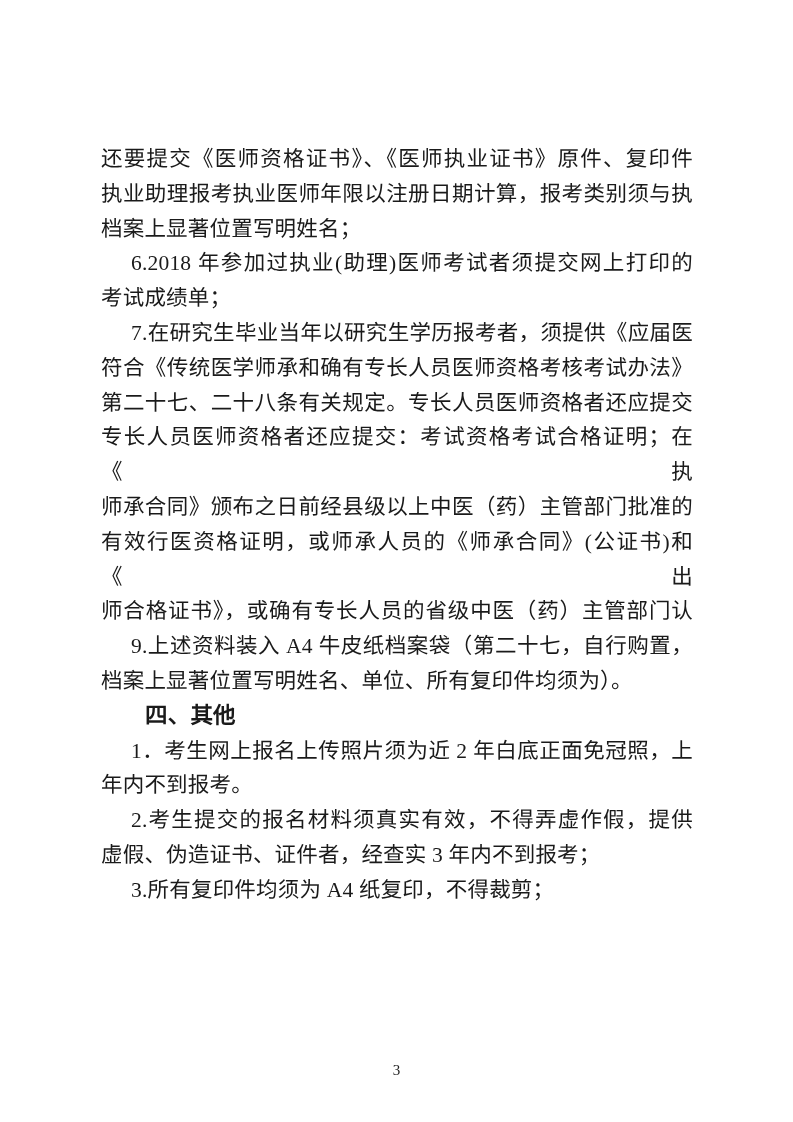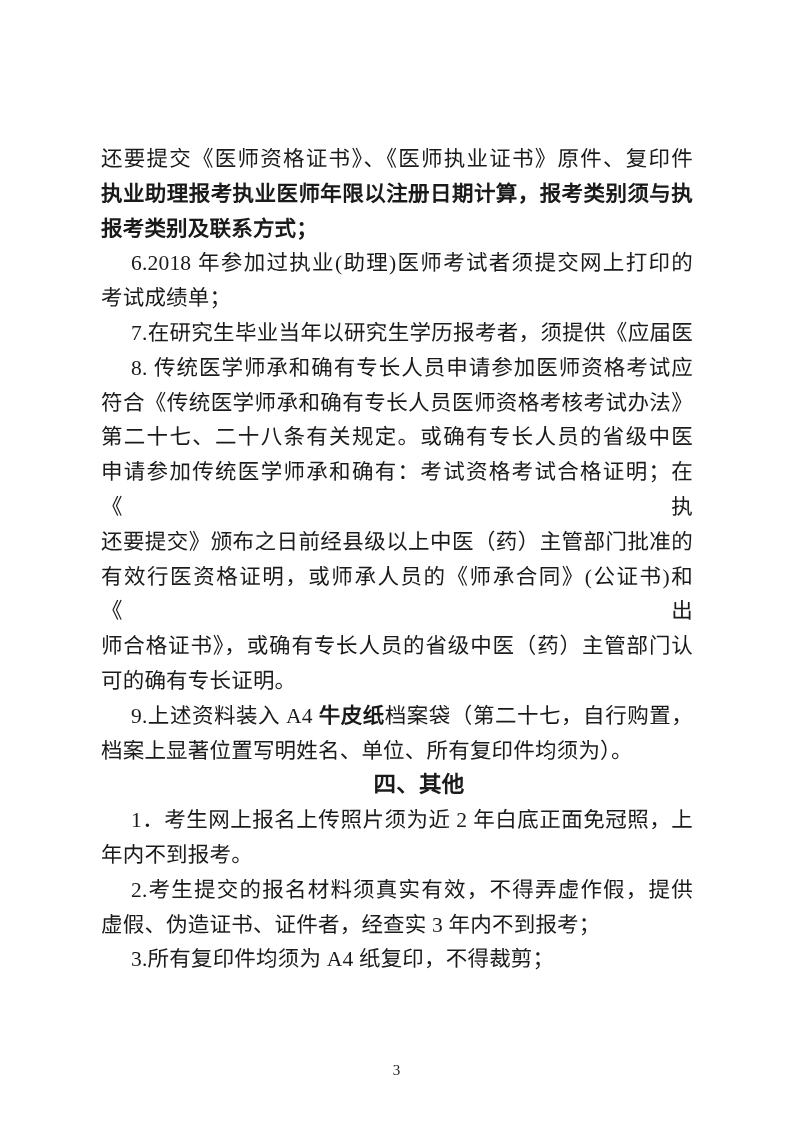--- a/index.html
+++ b/index.html
@@ -30,57 +30,54 @@
   }
   .line.justify {
     text-align: justify;
     text-align-last: justify;
   }
   .line.indent {
     text-indent: 30px;
   }
   .line.heading {
     text-indent: 44px;
-    text-align: center;
   }
   .line.heading span {
     font-weight: 700;
     font-size: 22.5px;
   }
   .seg-bold {
-    font-weight: 700;
+    font-weight: 400;
   }
   .page-number {
     position: absolute;
     left: 0;
     right: 0;
     top: 1062px;
     text-align: center;
     font-size: 15px;
     color: #222222;
   }
 </style>
 </head>
 <body>
 
 <main class="doc-body">
     <div class="line justify"><span>还要提交《医师资格证书》、《医师执业证书》原件、复印件</span></div>
     <div class="line justify"><span class="seg-bold">执业助理报考执业医师年限以注册日期计算，报考类别须与执</span></div>
-    <div class="line"><span class="seg-bold">报考类别及联系方式；</span></div>
+    <div class="line"><span class="seg-bold">档案上显著位置写明姓名；</span></div>
     <div class="line justify indent"><span>6.2018 年参加过执业(助理)医师考试者须提交网上打印的</span></div>
     <div class="line"><span>考试成绩单；</span></div>
     <div class="line justify indent"><span>7.在研究生毕业当年以研究生学历报考者，须提供《应届医</span></div>
-    <div class="line justify indent"><span>8. 传统医学师承和确有专长人员申请参加医师资格考试应</span></div>
     <div class="line justify"><span>符合《传统医学师承和确有专长人员医师资格考核考试办法》</span></div>
-    <div class="line justify"><span>第二十七、二十八条有关规定。或确有专长人员的省级中医</span></div>
-    <div class="line justify"><span>申请参加传统医学师承和确有：考试资格考试合格证明；在《执</span></div>
-    <div class="line justify"><span>还要提交》颁布之日前经县级以上中医（药）主管部门批准的</span></div>
+    <div class="line justify"><span>第二十七、二十八条有关规定。专长人员医师资格者还应提交</span></div>
+    <div class="line justify"><span>专长人员医师资格者还应提交：考试资格考试合格证明；在《执</span></div>
+    <div class="line justify"><span>师承合同》颁布之日前经县级以上中医（药）主管部门批准的</span></div>
     <div class="line justify"><span>有效行医资格证明，或师承人员的《师承合同》(公证书)和《出</span></div>
     <div class="line justify"><span>师合格证书》，或确有专长人员的省级中医（药）主管部门认</span></div>
-    <div class="line"><span>可的确有专长证明。</span></div>
     <div class="line justify indent"><span>9.上述资料装入 A4 </span><span class="seg-bold">牛皮纸</span><span>档案袋（第二十七，自行购置，</span></div>
     <div class="line"><span>档案上显著位置写明姓名、单位、所有复印件均须为）。</span></div>
     <div class="line heading"><span class="seg-bold">四、其他</span></div>
     <div class="line justify indent"><span>1．考生网上报名上传照片须为近 2 年白底正面免冠照，上</span></div>
     <div class="line"><span>年内不到报考。</span></div>
     <div class="line justify indent"><span>2.考生提交的报名材料须真实有效，不得弄虚作假，提供</span></div>
     <div class="line"><span>虚假、伪造证书、证件者，经查实 3 年内不到报考；</span></div>
     <div class="line indent"><span>3.所有复印件均须为 A4 纸复印，不得裁剪；</span></div>
   </main>
 

